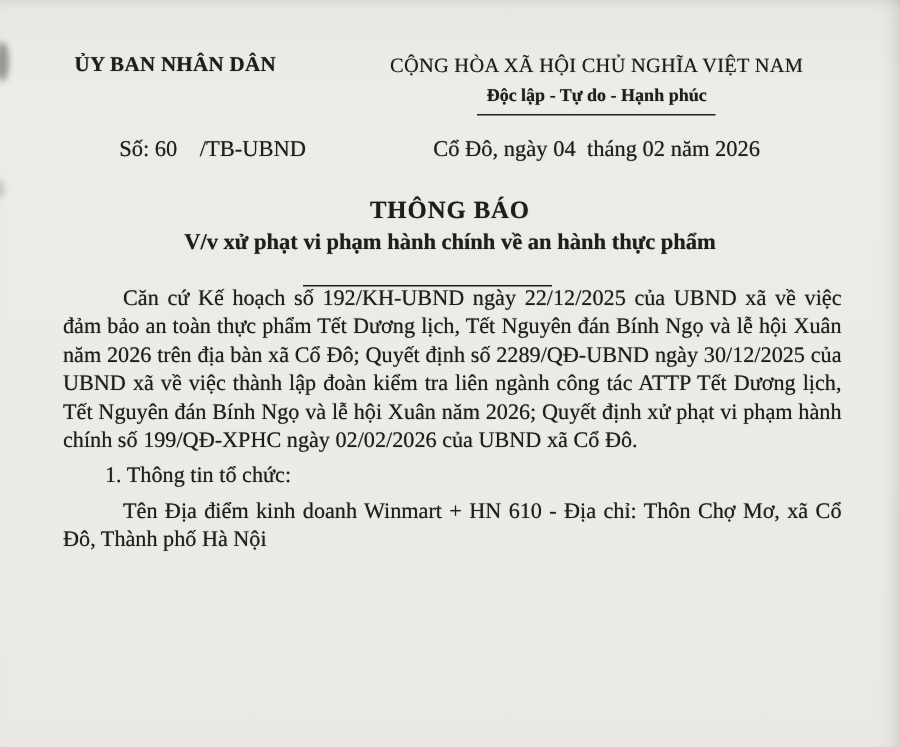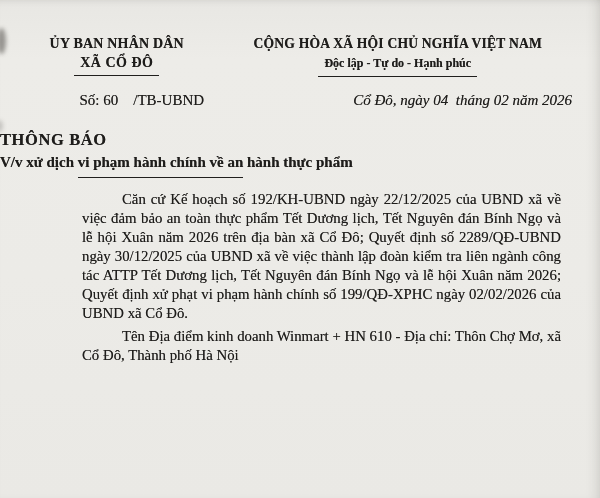--- a/index.html
+++ b/index.html
@@ -27,80 +27,79 @@
 
   .header-grid {
     display: grid;
     grid-template-columns: 38% 62%;
     box-sizing: border-box;
     padding: 0 28px 0 10px;
   }
   .col-center { text-align: center; }
   .issuer-line1 { font-weight: bold; font-size: 14px; line-height: 19px; letter-spacing: .2px; }
   .issuer-line2 { font-weight: bold; font-size: 14px; line-height: 19px; letter-spacing: .5px; }
-  .national-line1 { font-weight: bold; font-size: 13.6px; line-height: 19px; letter-spacing: .2px; }
+  .national-line1 { font-weight: normal; font-size: 13.6px; line-height: 19px; letter-spacing: .2px; }
   .national-line2 { font-weight: bold; font-size: 12px; line-height: 20px; }
   .u-center { display: inline-block; border-bottom: 1.6px solid #201f1d; padding: 0 6px 3px 6px; }
 
   .meta-row {
     display: grid;
     grid-template-columns: 38% 62%;
     box-sizing: border-box;
     padding: 0 28px 0 10px;
     margin-top: 15px;
     font-size: 15px;
   }
   .doc-number { padding-left: 50px; white-space: pre; text-align: center; }
-  .date-line { text-align: right; font-style: italic; white-space: pre; }
+  .date-line { text-align: center; white-space: pre; }
 
-  .title-block { margin-top: 21px; }
+  .title-block { text-align: center; margin-top: 21px; }
   .doc-title { font-weight: bold; font-size: 16.5px; letter-spacing: .6px; line-height: 19px; }
   .doc-subtitle { font-weight: bold; font-size: 15px; margin-top: 3px; line-height: 21px; }
-  .doc-subtitle .u-part { border-bottom: 1.6px solid #201f1d; padding-bottom: 7px; }
+  .doc-subtitle .u-part { border-bottom: 1.6px solid #201f1d; padding-bottom: 20px; }
 
   .body-text {
     margin-top: 17px;
     box-sizing: border-box;
     padding: 0 39px 0 42px;
     font-size: 14.8px;
     line-height: 19px;
     text-align: justify;
-    margin-left: 40px;
   }
   .body-text p { margin: 0 0 4px 0; text-indent: 40px; }
   .body-text p.indent-sm { text-indent: 28px; margin-bottom: 5px; }
   .body-text p.last { margin-bottom: 0; }
 </style>
 </head>
 <body>
 
 <div class="page">
 
   <div class="scan-mark m1"></div>
   <div class="scan-mark m2"></div>
 
   <div class="header-grid">
     <div class="col-center">
       <div class="issuer-line1">ỦY BAN NHÂN DÂN</div>
-      <div class="issuer-line2"><span class="u-center">XÃ CỔ ĐÔ</span></div>
     </div>
     <div class="col-center">
       <div class="national-line1">CỘNG HÒA XÃ HỘI CHỦ NGHĨA VIỆT NAM</div>
       <div class="national-line2"><span class="u-center">Độc lập - Tự do - Hạnh phúc</span></div>
     </div>
   </div>
 
   <div class="meta-row">
     <div class="doc-number">Số: 60    /TB-UBND</div>
     <div class="date-line">Cổ Đô, ngày 04  tháng 02 năm 2026</div>
   </div>
 
   <div class="title-block">
     <div class="doc-title">THÔNG BÁO</div>
-    <div class="doc-subtitle"><span>V/v xử dịch </span><span class="u-part">vi phạm hành chính về an</span><span> hành thực phẩm</span></div>
+    <div class="doc-subtitle"><span>V/v xử phạt </span><span class="u-part">vi phạm hành chính về an</span><span> hành thực phẩm</span></div>
   </div>
 
   <div class="body-text">
     <p>Căn cứ Kế hoạch số 192/KH-UBND ngày 22/12/2025 của UBND xã về việc đảm bảo an toàn thực phẩm Tết Dương lịch, Tết Nguyên đán Bính Ngọ và lễ hội Xuân năm 2026 trên địa bàn xã Cổ Đô; Quyết định số 2289/QĐ-UBND ngày 30/12/2025 của UBND xã về việc thành lập đoàn kiểm tra liên ngành công tác ATTP Tết Dương lịch, Tết Nguyên đán Bính Ngọ và lễ hội Xuân năm 2026; Quyết định xử phạt vi phạm hành chính số 199/QĐ-XPHC ngày 02/02/2026 của UBND xã Cổ Đô.</p>
+    <p class="indent-sm">1. Thông tin tổ chức:</p>
     <p class="last">Tên Địa điểm kinh doanh Winmart + HN 610 - Địa chỉ: Thôn Chợ Mơ, xã Cổ Đô, Thành phố Hà Nội</p>
   </div>
 
 </div>
 
 </body></html>

